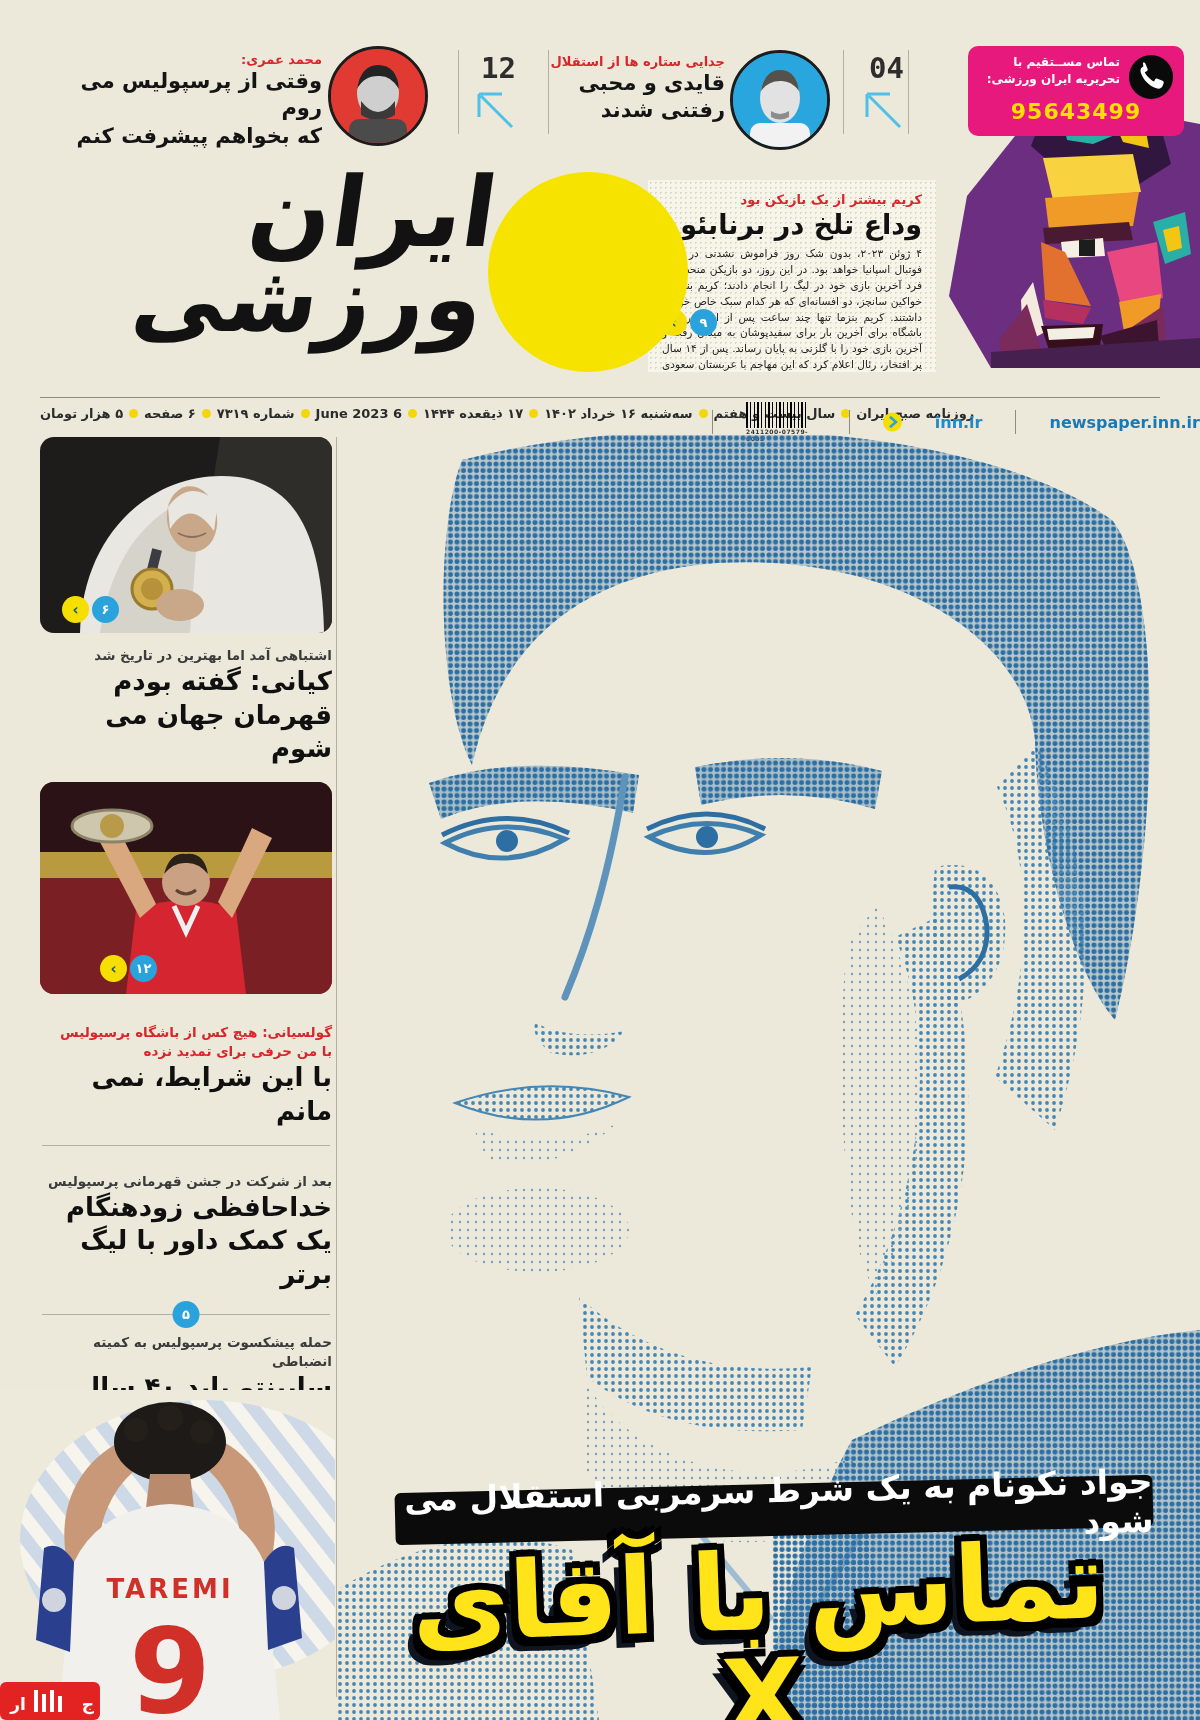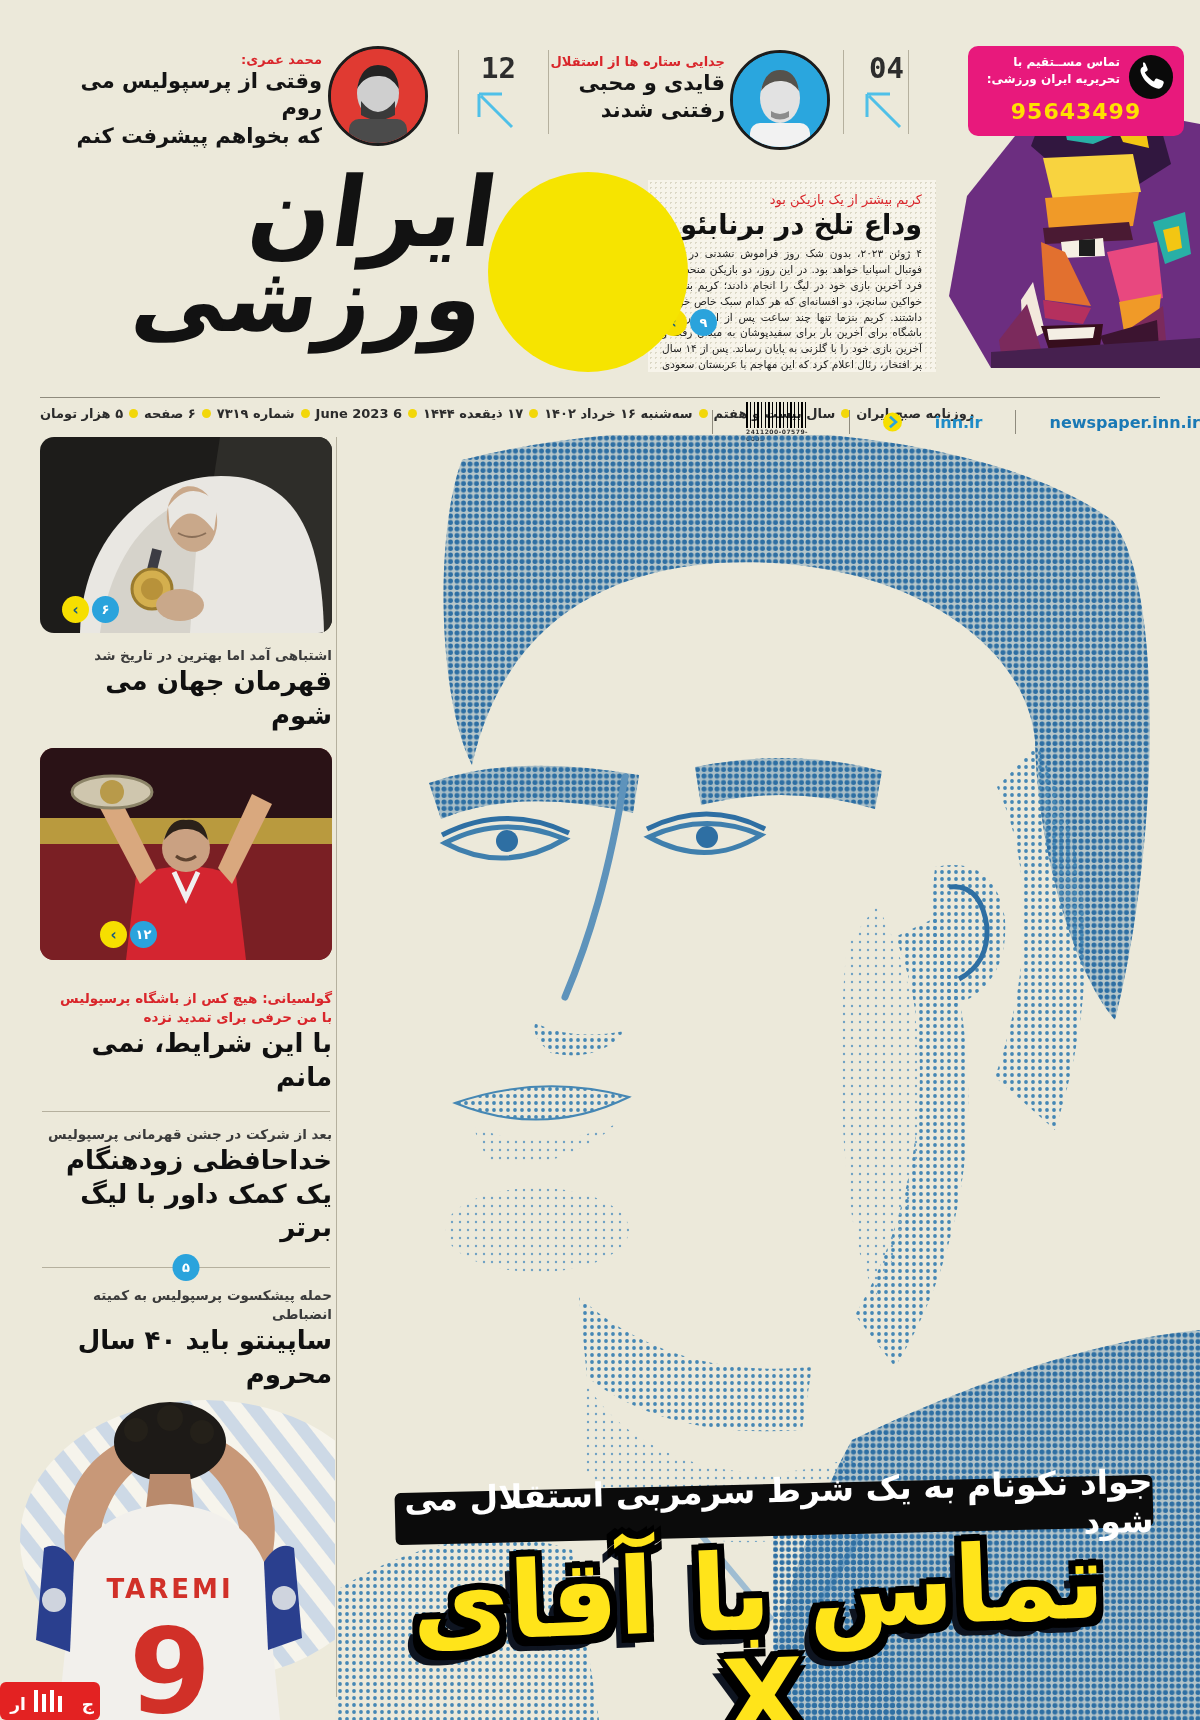--- a/index.html
+++ b/index.html
@@ -25,21 +25,21 @@
   .logo .l1{font-size:97px;letter-spacing:-2px;}
   .logo .l2{font-size:93px;letter-spacing:-2px;}
   .sun{background:#F6E400;border-radius:50%;z-index:2;}
   
   .artbox{
     background-color:#F7F4EA;
     background-image:radial-gradient(#dcd8c6 1px, transparent 1px);
     background-size:5px 5px;
     z-index:1;box-sizing:border-box;padding:12px 14px 10px 14px;overflow:hidden;
   }
-  .artbox .kick{color:#D9262B;font-size:13px;font-weight:normal;text-align:right;}
+  .artbox .kick{color:#D9262B;font-size:13px;font-weight:bold;text-align:right;}
   .artbox h1{margin:2px 0 6px 0;font-size:27px;font-weight:900;color:#111;text-align:right;}
   .artbox .body{font-size:10.6px;line-height:1.5;color:#222;text-align:justify;}
   
   .folio{font-size:13px;font-weight:bold;color:#2b2b2b;display:flex;align-items:center;white-space:nowrap;}
   .folio .dot{display:inline-block;width:9px;height:9px;border-radius:50%;background:#F2D70A;margin:0 6px;}
   .folio-links{display:flex;direction:ltr;align-items:center;gap:10px;font-weight:bold;}
   .linkblue{color:#1E8CC8;font-size:16px;}
   .linkblue2{color:#1A79B5;font-size:16px;}
   .barcode{width:62px;height:26px;background:repeating-linear-gradient(90deg,#000 0 2px,transparent 2px 4px,#000 4px 5px,transparent 5px 8px,#000 8px 9px,transparent 9px 11px);}
   .barcode-num{font-size:6px;color:#333;letter-spacing:.5px;direction:ltr;text-align:left;}
@@ -233,20 +233,21 @@
       <ellipse cx="140" cy="168" rx="24" ry="16" fill="#c9a88a"></ellipse>
     </svg>
     <div class="abs badgepair" style="left:22px;bottom:10px;">
       <div class="badge-y">‹</div>
       <div class="badge-b">۶</div>
     </div>
   </div>
 
   <div style="margin-top:13px;">
     <div class="kicker-dark">اشتباهی آمد اما بهترین در تاریخ شد</div>
+    <div class="headline">کیانی: گفته بودم</div>
     <div class="headline">قهرمان جهان می شوم</div>
   </div>
 
   <div class="photo" style="height:212px;margin-top:16px;">
     <svg width="292" height="212" viewBox="0 0 292 212">
       <rect width="292" height="212" fill="#6d1b20"></rect>
       <rect width="292" height="70" fill="#2a1216"></rect>
       <rect y="70" width="292" height="26" fill="#b99a3e"></rect>
       <rect y="96" width="292" height="116" fill="#7a1f24"></rect>
       <path d="M86,212 L96,128 Q146,108 196,128 L206,212 Z" fill="#d42530"></path>
@@ -266,21 +267,21 @@
   </div>
 
   <div style="margin-top:29px;">
     <div class="kicker-red">گولسیانی: هیچ کس از باشگاه پرسپولیس</div>
     <div class="kicker-red">با من حرفی برای تمدید نزده</div>
     <div class="headline">با این شرایط، نمی مانم</div>
   </div>
 
   <div class="divider"></div>
 
-  <div style="margin-top:13px;">
+  <div style="margin-top:26px;">
     <div class="kicker-dark">بعد از شرکت در جشن قهرمانی پرسپولیس</div>
     <div class="headline">خداحافظی زودهنگام</div>
     <div class="headline">یک کمک داور با لیگ برتر</div>
   </div>
 
   <div class="divider" style="margin-top:22px;">
     <div class="badge-b on-divider">۵</div>
   </div>
 
   <div style="margin-top:18px;">

